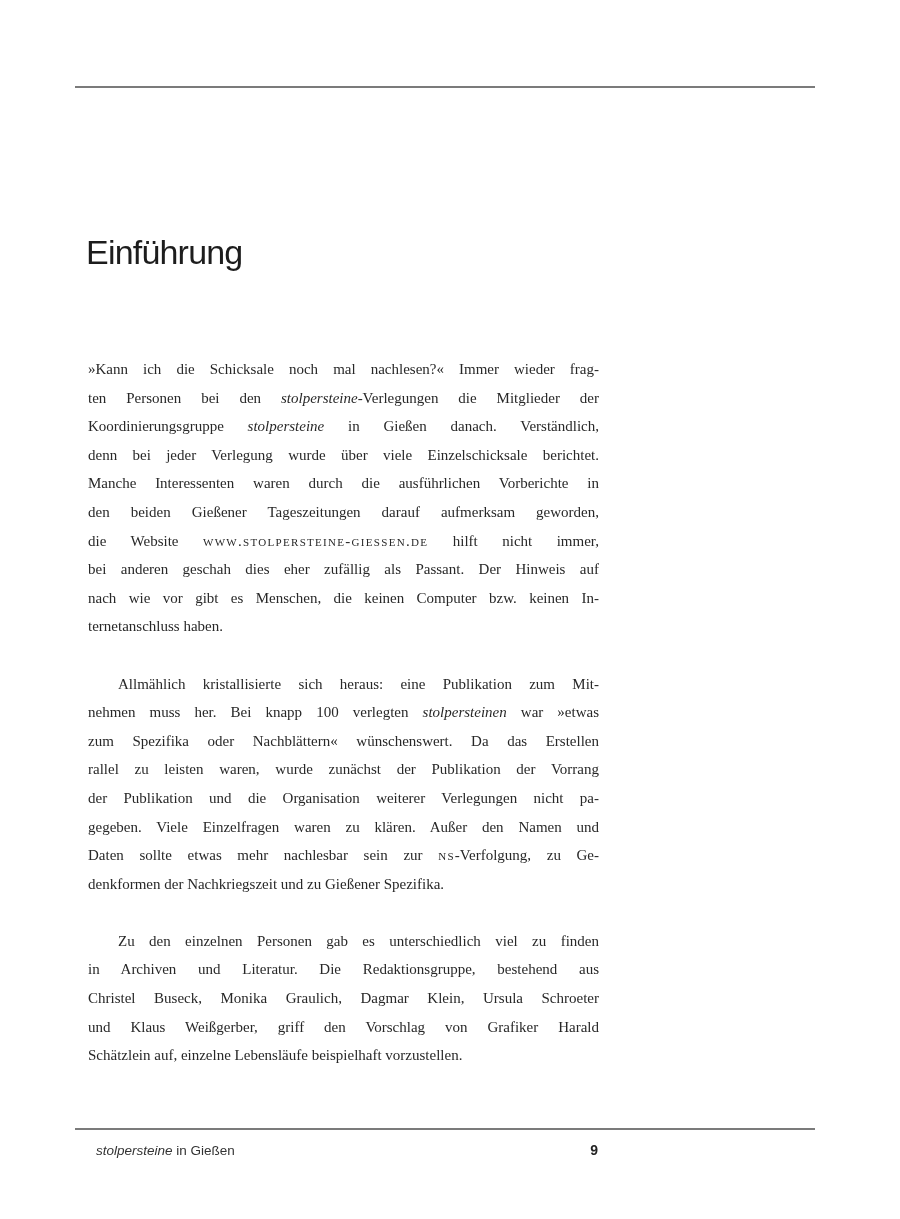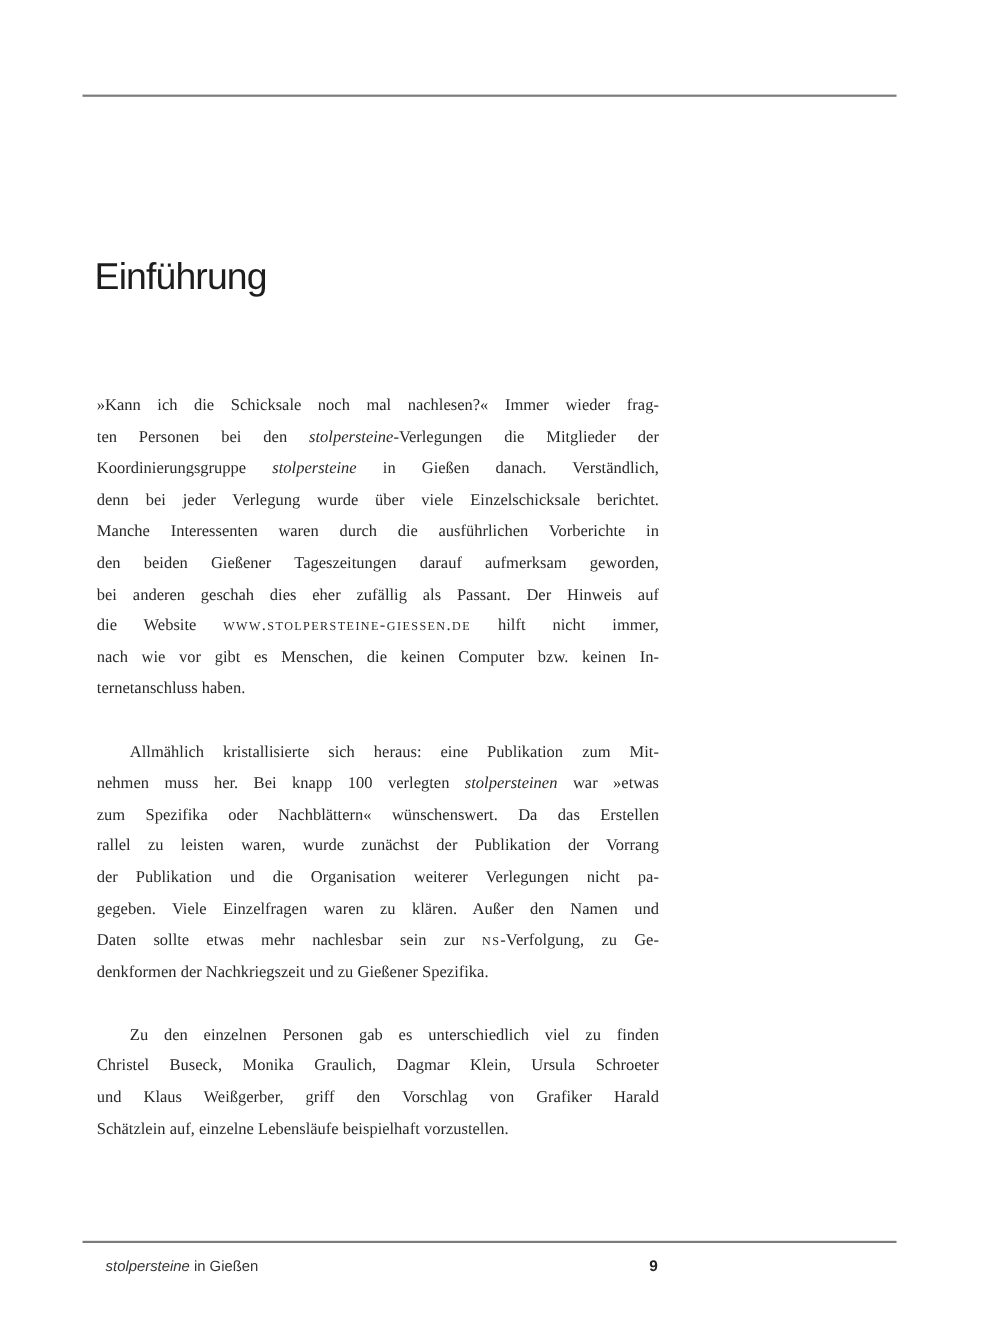--- a/index.html
+++ b/index.html
@@ -86,37 +86,38 @@
   <h1 class="chapter-title">Einführung</h1>
 
   <div class="bodytext">
     <div class="para">
         <div class="line"><span>»Kann ich die Schicksale noch mal nachlesen?« Immer wieder frag-</span></div>
         <div class="line"><span>ten Personen bei den </span><span class="i">stolpersteine</span><span>-Verlegungen die Mitglieder der</span></div>
         <div class="line"><span>Koordinierungsgruppe </span><span class="i">stolpersteine</span><span> in Gießen danach. Verständlich,</span></div>
         <div class="line"><span>denn bei jeder Verlegung wurde über viele Einzelschicksale berichtet.</span></div>
         <div class="line"><span>Manche Interessenten waren durch die ausführlichen Vorberichte in</span></div>
         <div class="line"><span>den beiden Gießener Tageszeitungen darauf aufmerksam geworden,</span></div>
+        <div class="line"><span>die Website </span><span class="sc">www.stolpersteine-giessen.de</span><span> hilft nicht immer,</span></div>
         <div class="line"><span>bei anderen geschah dies eher zufällig als Passant. Der Hinweis auf</span></div>
-        <div class="line"><span>die Website </span><span class="sc">www.stolpersteine-giessen.de</span><span> hilft nicht immer,</span></div>
         <div class="line"><span>nach wie vor gibt es Menschen, die keinen Computer bzw. keinen In-</span></div>
         <div class="line last"><span>ternetanschluss haben.</span></div>
       </div>
     <div class="para indented">
         <div class="line"><span>Allmählich kristallisierte sich heraus: eine Publikation zum Mit-</span></div>
         <div class="line"><span>nehmen muss her. Bei knapp 100 verlegten </span><span class="i">stolpersteinen</span><span> war »etwas</span></div>
         <div class="line"><span>zum Spezifika oder Nachblättern« wünschenswert. Da das Erstellen</span></div>
         <div class="line"><span>rallel zu leisten waren, wurde zunächst der Publikation der Vorrang</span></div>
         <div class="line"><span>der Publikation und die Organisation weiterer Verlegungen nicht pa-</span></div>
         <div class="line"><span>gegeben. Viele Einzelfragen waren zu klären. Außer den Namen und</span></div>
         <div class="line"><span>Daten sollte etwas mehr nachlesbar sein zur </span><span class="sc">ns</span><span>-Verfolgung, zu Ge-</span></div>
         <div class="line last"><span>denkformen der Nachkriegszeit und zu Gießener Spezifika.</span></div>
       </div>
     <div class="para indented">
         <div class="line"><span>Zu den einzelnen Personen gab es unterschiedlich viel zu finden</span></div>
+        <div class="line"><span>in Archiven und Literatur. Die Redaktionsgruppe, bestehend aus</span></div>
         <div class="line"><span>Christel Buseck, Monika Graulich, Dagmar Klein, Ursula Schroeter</span></div>
         <div class="line"><span>und Klaus Weißgerber, griff den Vorschlag von Grafiker Harald</span></div>
         <div class="line last"><span>Schätzlein auf, einzelne Lebensläufe beispielhaft vorzustellen.</span></div>
       </div>
   </div>
 
   <div class="rule rule-bottom"></div>
 
   <div class="footer-title">
     <span class="i">stolpersteine</span><span> in Gießen</span>

